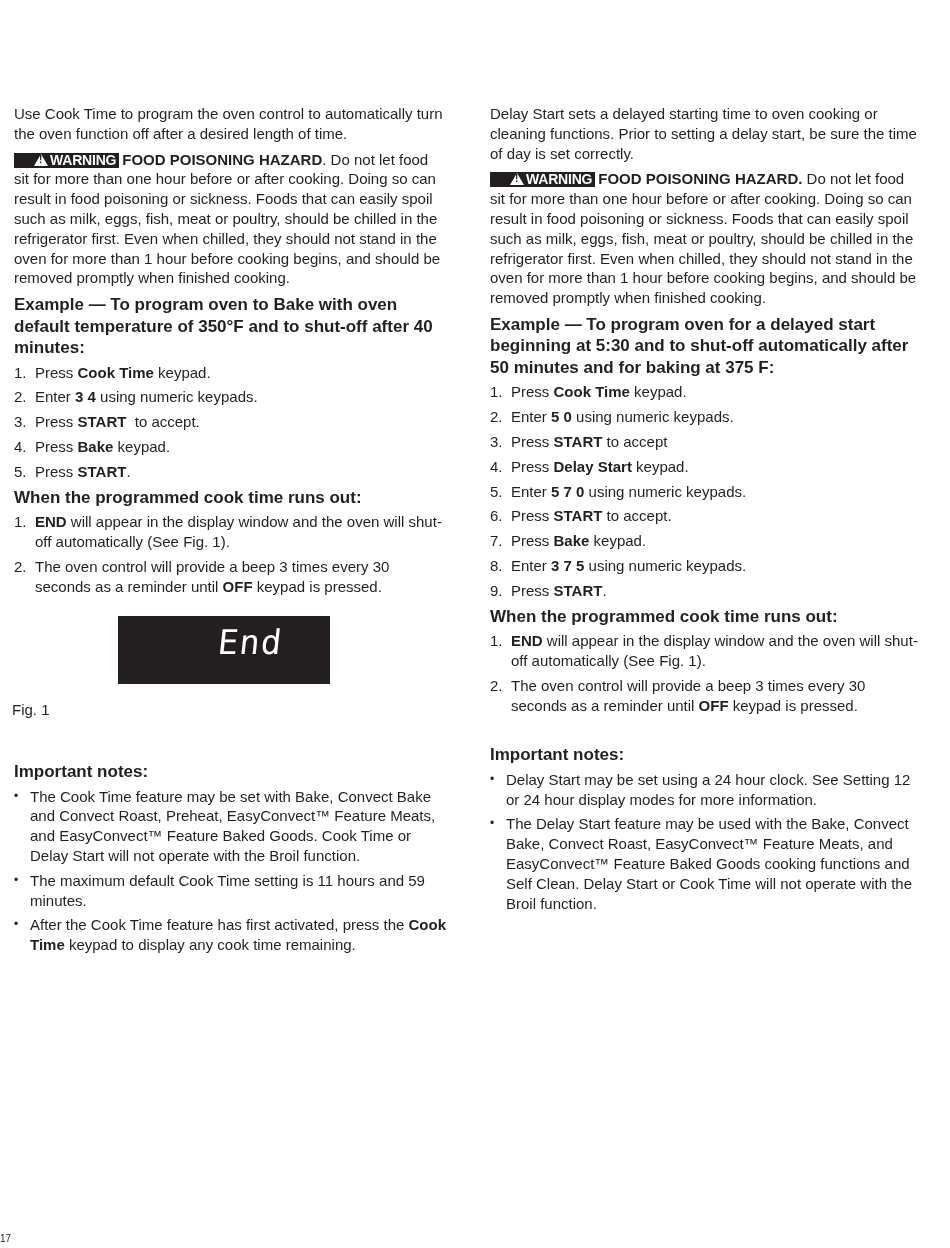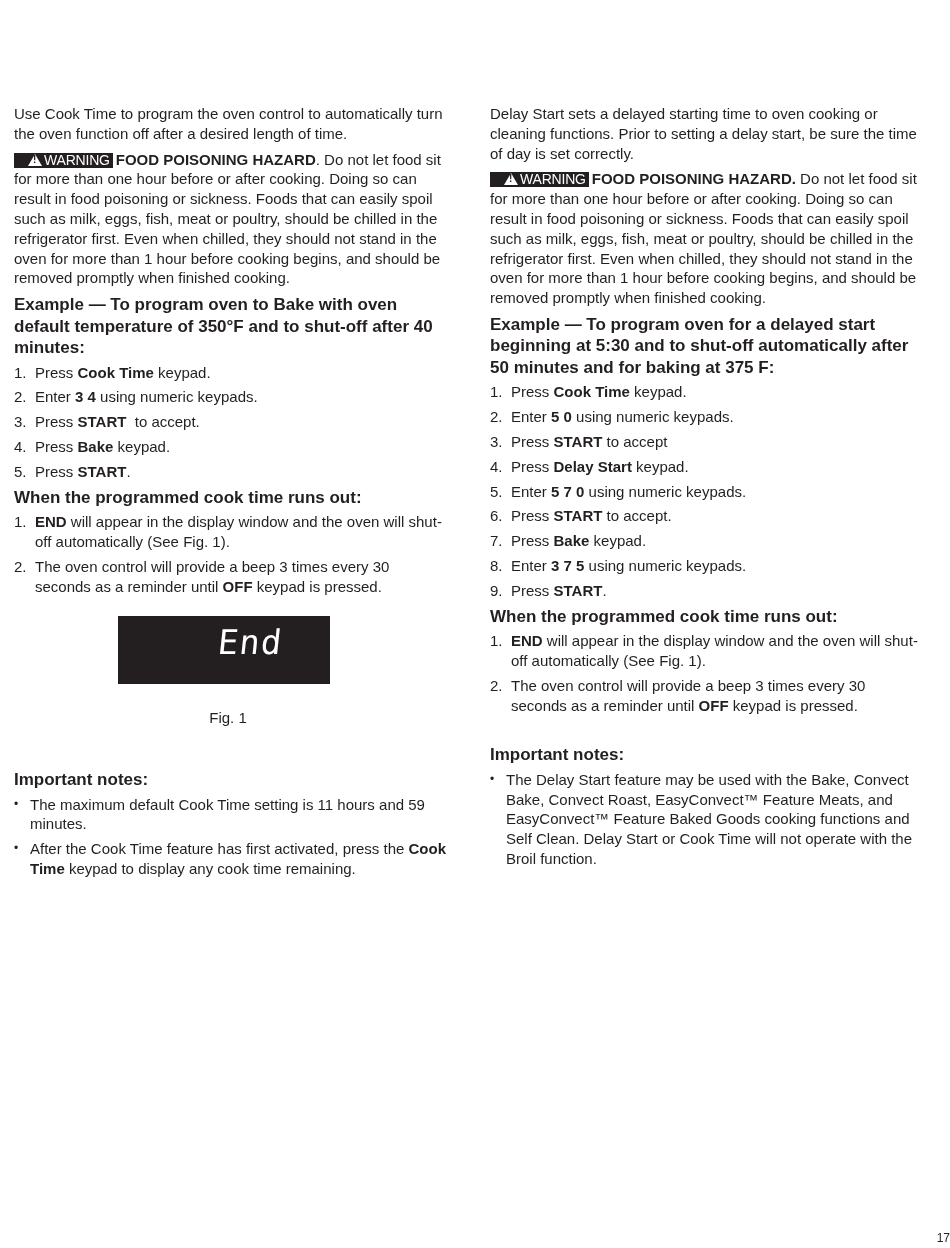--- a/index.html
+++ b/index.html
@@ -2,38 +2,38 @@
 <html><head>
 <meta charset="utf-8">
 <style>
   html, body { margin: 0; padding: 0; background: #ffffff; }
   body { width: 950px; height: 1248px; position: relative; overflow: hidden;
     font-family: "Liberation Sans", sans-serif; color: #231f20; font-size: 15px; line-height: 19.8px; }
   .col { position: absolute; top: 104px; width: 432px; }
   .col-left { left: 14px; }
   .col-right { left: 490px; }
   p { margin: 0 0 6px 0; }
-  .warn-badge { display: inline-block; background: #231f20; color: #fff; font-weight: normal;
-    font-size: 14px; line-height: 15px; padding: 0 3px 0 14px; margin-right: 3px; letter-spacing: -0.2px; }
+  .warn-badge { display: inline-block; background: #231f20; color: #fff; font-weight: bold;
+    font-size: 14px; line-height: 15px; padding: 0 3px 0 20px; margin-right: 3px; letter-spacing: -0.2px; }
   .warn-tri { display: inline-block; width: 0; height: 0; border-left: 7px solid transparent;
     border-right: 7px solid transparent; border-bottom: 12px solid #fff; position: relative; margin-right: 2px; vertical-align: -1px; }
   .warn-tri::after { content: "!"; position: absolute; left: -2px; top: 1px; font-size: 10px; line-height: 10px; color: #231f20; font-weight: bold; }
   b { font-weight: bold; }
   h3 { font-size: 17px; line-height: 21.5px; font-weight: bold; margin: 4px 0 4px 0; }
   ol { list-style: none; margin: 0; padding: 0; }
   ol li { position: relative; padding-left: 21px; margin-bottom: 5px; }
   ol li .num { position: absolute; left: 0; top: 0; }
   ul { list-style: none; margin: 0; padding: 0; }
   ul li { position: relative; padding-left: 16px; margin-bottom: 5px; }
   ul li::before { content: "•"; position: absolute; left: 0; top: 0; font-size: 12px; }
   .fig-box { width: 212px; height: 68px; background: #231f20; margin: 20px 0 0 104px; position: relative; }
   .fig-display { position: absolute; left: 100px; top: 6px; color: #fff; font-family: "DejaVu Sans Mono", monospace;
     font-size: 34px; line-height: 40px; letter-spacing: 1px; transform: skewX(-6deg); font-weight: normal; }
-  .fig-caption { text-align: center; width: 432px; margin-top: 24px; margin-left: -2px; }
-  .page-num { position: absolute; left: 0; width: 950px; top: 1229px; text-align: right; font-size: 12px; }
+  .fig-caption { text-align: left; width: 432px; margin-top: 16px; margin-left: -2px; }
+  .page-num { position: absolute; left: 0; width: 950px; top: 1229px; text-align: left; font-size: 10px; }
   .spacer-left-notes { height: 37px; }
   .spacer-right-notes { height: 20px; }
 </style>
 </head>
 <body>
 
 <div class="col col-left">
   <p>Use Cook Time to program the oven control to automatically turn the oven function off after a desired length of time.</p>
 
   <p>
@@ -59,20 +59,21 @@
 
   <div class="fig-box">
     <span class="fig-display">End</span>
   </div>
   <div class="fig-caption">Fig. 1</div>
 
   <div class="spacer-left-notes"></div>
 
   <h3>Important notes:</h3>
   <ul>
+    <li><span>The Cook Time feature may be set with Bake, Convect Bake and Convect Roast, Preheat, EasyConvect™ Feature Meats, and EasyConvect™ Feature Baked Goods. Cook Time or Delay Start will not operate with the Broil function.</span></li>
     <li><span>The maximum default Cook Time setting is 11 hours and 59 minutes.</span></li>
     <li><span>After the Cook Time feature has first activated, press the </span><b>Cook Time</b><span> keypad to display any cook time remaining.</span></li>
   </ul>
 </div>
 
 <div class="col col-right">
   <p>Delay Start sets a delayed starting time to oven cooking or cleaning functions. Prior to setting a delay start, be sure the time of day is set correctly.</p>
 
   <p>
     <span class="warn-badge"><span class="warn-tri"></span><span>WARNING</span></span><b>FOOD POISONING HAZARD.</b><span> Do not let food sit for more than one hour before or after cooking. Doing so can result in food poisoning or sickness. Foods that can easily spoil such as milk, eggs, fish, meat or poultry, should be chilled in the refrigerator first.  Even when chilled, they should not stand in the oven for more than 1 hour before cooking begins, and should be removed promptly when finished cooking.</span>
@@ -96,17 +97,18 @@
 
   <ol>
     <li><span class="num">1.</span><b>END</b><span> will appear in the display window and the oven will shut-off automatically (See Fig. 1).</span></li>
     <li><span class="num">2.</span><span>The oven control will provide a beep 3 times every 30 seconds as a reminder until </span><b>OFF</b><span> keypad is pressed.</span></li>
   </ol>
 
   <div class="spacer-right-notes"></div>
 
   <h3>Important notes:</h3>
   <ul>
+    <li><span>Delay Start may be set using a 24 hour clock. See Setting 12 or 24 hour display modes for more information.</span></li>
     <li><span>The Delay Start feature may be used with the Bake, Convect Bake, Convect Roast, EasyConvect™ Feature Meats, and EasyConvect™ Feature Baked Goods cooking functions and Self Clean. Delay Start or Cook Time will not operate with the Broil function.</span></li>
   </ul>
 </div>
 
 <div class="page-num">17</div>
 
 </body></html>

